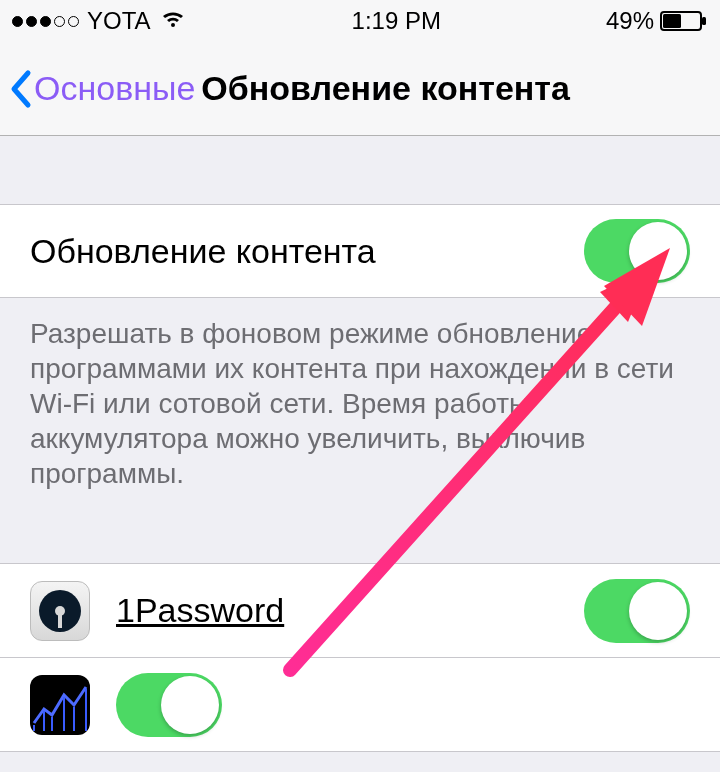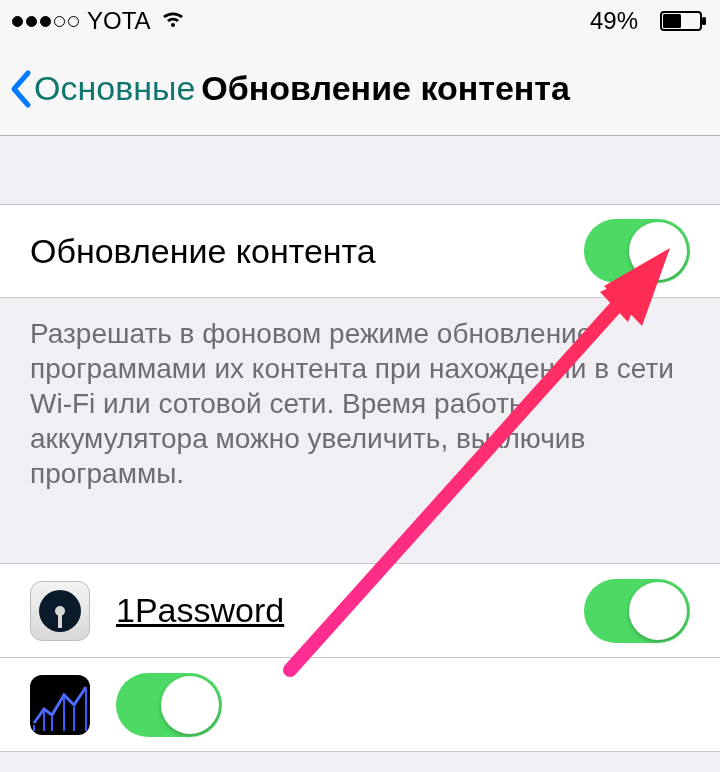--- a/index.html
+++ b/index.html
@@ -22,38 +22,38 @@
       font-size: 24px;
       color: #000;
     }
     .status-left { display: flex; gap: 8px; }
     .signal-dots { display: flex; gap: 3px; align-items: center; }
     .dot { width: 11px; height: 11px; border-radius: 50%; border:1.5px solid #000; }
     .dot.filled { background: #000; }
     .carrier { font-size: 24px; font-weight: 400; }
     .wifi-icon svg { width: 28px; height: 22px; }
     .status-center { font-size: 24px; font-weight: 500; }
-    .status-right { display: flex; align-items: center; gap: 22px; font-size: 24px; }
+    .status-right { display: flex; align-items: center; gap: 6px; font-size: 24px; }
     .battery-icon { display:flex; align-items:center; }
     .battery-icon svg { width: 48px; height: 22px; }
 
     
     .nav-bar {
       height: 94px;
       background: #f7f7f8;
       border-bottom: 1px solid #b2b2b2;
       display: flex;
       align-items: center;
       position: relative;
       padding: 0 8px;
     }
     .back-button {
       display: flex;
       align-items: center;
-      color: #0f766e;
+      color: #8b5cf6;
       font-size: 34px;
       cursor: pointer;
     }
     .back-chevron svg { width: 26px; height: 40px; display:block; }
     .nav-title {
       font-size: 34px;
       font-weight: 600;
       color: #000;
       margin-left: 6px;
     }
@@ -159,20 +159,21 @@
         <span class="dot"></span>
         <span class="dot"></span>
     </span>
     <span class="carrier">YOTA</span>
     <span class="wifi-icon">
       <svg viewBox="0 0 28 22">
           <path d="M14 20a2 2 0 100-4 2 2 0 000 4zm-6-7a10 10 0 0112 0l-2 2a7 7 0 00-8 0zm-4-4a16 16 0 0120 0l-2 2a13 13 0 00-16 0z" fill="#000"></path>
         </svg>
     </span>
   </div>
+  <div class="status-center">1:19 PM</div>
   <div class="status-right">
     <span>49%</span>
     <span class="battery-icon">
       <svg viewBox="0 0 48 22">
           <rect x="1" y="2" width="40" height="18" rx="3" fill="none" stroke="#000" stroke-width="2"></rect>
           <rect x="3" y="4" width="18" height="14" rx="1.5" fill="#000"></rect>
           <rect x="42" y="7" width="4" height="8" rx="1.5" fill="#000"></rect>
         </svg>
     </span>
   </div>

